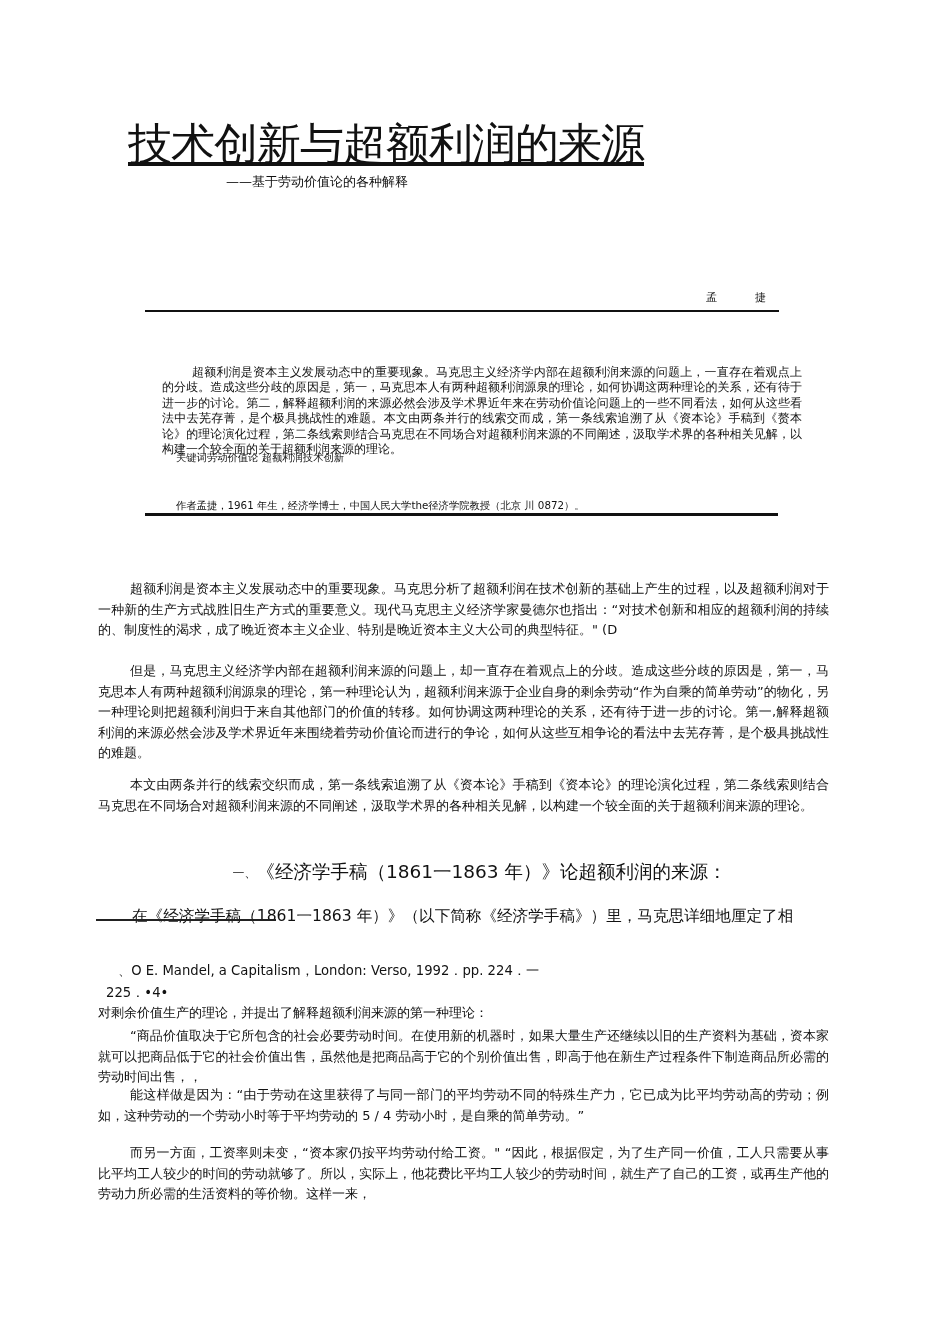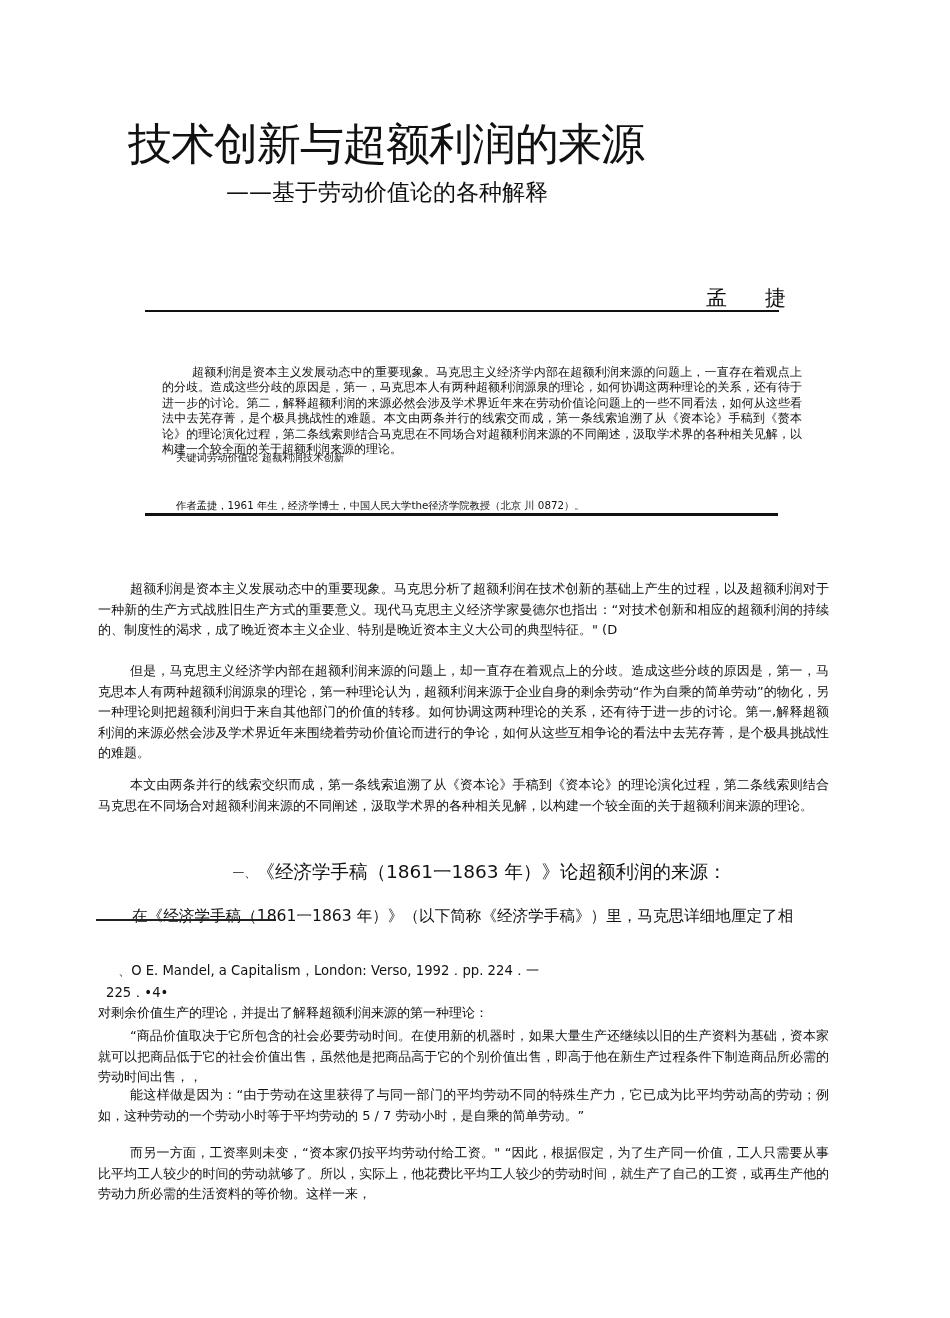--- a/index.html
+++ b/index.html
@@ -19,32 +19,33 @@
 
     .title {
       left: 128px;
       top: 118px;
       font-size: 44px;
       letter-spacing: -1px;
       font-weight: normal;
       white-space: nowrap;
       margin: 0;
       line-height: 52px;
+      text-decoration: underline;
     }
     .subtitle {
       left: 226px;
-      top: 181px;
-      font-size: 23px;
+      top: 171px;
+      font-size: 13px;
       white-space: nowrap;
       line-height: 22px;
     }
     .author {
       left: 706px;
       top: 287px;
-      font-size: 21px;
+      font-size: 11px;
       white-space: nowrap;
       line-height: 22px;
       letter-spacing: 0;
     }
     .author .sep { display: inline-block; width: 38px; }
     .rule-top {
       left: 145px;
       top: 310px;
       width: 634px;
       height: 2px;
@@ -175,14 +176,14 @@
 </h2>
 
 <p class="abs p4">在《经济学手稿（1861一1863 年）》（以下简称《经济学手稿》）里，马克思详细地厘定了相</p>
 <div class="abs footnote-rule"></div>
 
 <div class="abs footnote">、O E. Mandel, a Capitalism，London: Verso, 1992．pp. 224．一</div>
 <div class="abs footnote-2">225．•4•</div>
 
 <p class="abs body-para p5">对剩余价值生产的理论，并提出了解释超额利润来源的第一种理论：</p>
 <p class="abs body-para p6">“商品价值取决于它所包含的社会必要劳动时间。在使用新的机器时，如果大量生产还继续以旧的生产资料为基础，资本家就可以把商品低于它的社会价值出售，虽然他是把商品高于它的个别价值出售，即高于他在新生产过程条件下制造商品所必需的劳动时间出售，，</p>
-<p class="abs body-para p7">能这样做是因为：“由于劳动在这里获得了与同一部门的平均劳动不同的特殊生产力，它已成为比平均劳动高的劳动；例如，这种劳动的一个劳动小时等于平均劳动的 5 / 7 劳动小时，是自乘的简单劳动。”</p>
+<p class="abs body-para p7">能这样做是因为：“由于劳动在这里获得了与同一部门的平均劳动不同的特殊生产力，它已成为比平均劳动高的劳动；例如，这种劳动的一个劳动小时等于平均劳动的 5 / 4 劳动小时，是自乘的简单劳动。”</p>
 <p class="abs body-para p8">而另一方面，工资率则未变，“资本家仍按平均劳动付给工资。" “因此，根据假定，为了生产同一价值，工人只需要从事比平均工人较少的时间的劳动就够了。所以，实际上，他花费比平均工人较少的劳动时间，就生产了自己的工资，或再生产他的劳动力所必需的生活资料的等价物。这样一来，</p>
 
 </body></html>

